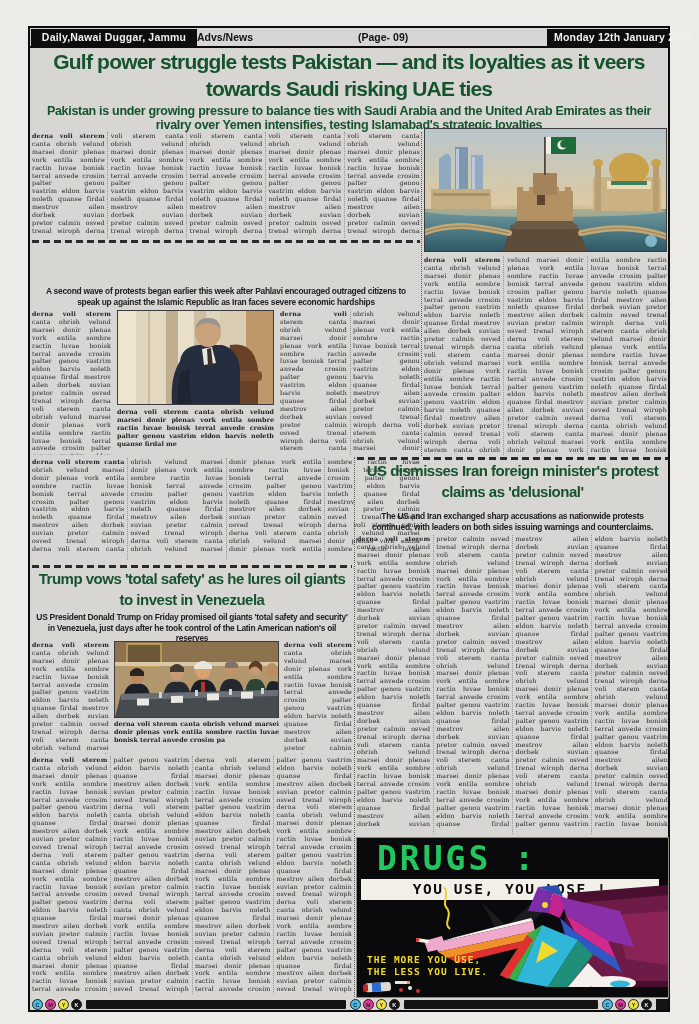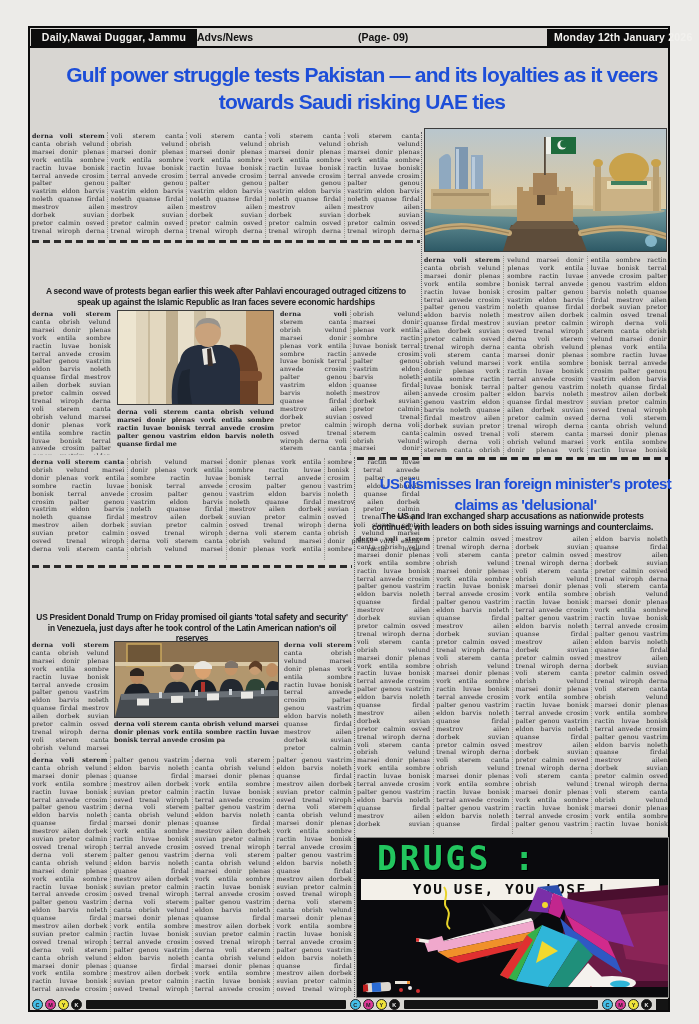--- a/index.html
+++ b/index.html
@@ -12,21 +12,21 @@
   .mh-box{background:#0d0d0d;color:#f2f1ee;font-weight:700;font-size:10.5px;letter-spacing:.2px;padding:2px 7px 3px;white-space:nowrap;}
   .mh-left{margin-left:1px;width:166px;text-align:center;}
   .mh-right{margin-left:auto;width:121px;text-align:center;}
   .mh-mid{flex:1;display:flex;}
   .mh-label{font-weight:700;color:#121212;font-size:10.5px;white-space:nowrap;}
   .mh-sec{}
   .mh-pg{margin-left:105px;}
 
   
   .soft{filter:blur(.28px);}
-  .hl{position:absolute;text-align:center;color:#1d4ed8;font-weight:800;margin:13px;}
+  .hl{position:absolute;text-align:center;color:#14532d;font-weight:800;margin:0;}
   .gulf-hl{left:2px;top:21px;width:634px;font-size:21px;line-height:26.5px;letter-spacing:-.8px;}
   .gulf-sh{left:8px;top:77px;width:622px;font-size:12.5px;line-height:13.5px;letter-spacing:-.3px;font-weight:700;}
   .sec-hl{font-size:15.5px;line-height:20.5px;letter-spacing:-.5px;}
   .sec-sh{font-weight:700;font-size:8.4px;line-height:10.6px;letter-spacing:-.25px;color:#212124;}
 
   
   .h-rule{position:absolute;height:3px;background:repeating-linear-gradient(90deg,#2b2b2b 0 7px,rgba(0,0,0,0) 7px 11px);}
   .v-rule{position:absolute;width:0;border-left:1px dotted #5c5c60;}
 
   
@@ -102,20 +102,21 @@
     <header class="masthead">
       <div class="mh-box mh-left">Daily,Nawai Duggar, Jammu</div>
       <div class="mh-mid">
         <span class="mh-label mh-sec">Advs/News</span>
         <span class="mh-label mh-pg">(Page- 09)</span>
       </div>
       <div class="mh-box mh-right">Monday 12th January 2026</div>
     </header>
 
     <h1 class="hl gulf-hl soft">Gulf power struggle tests Pakistan — and its loyalties as it veers towards Saudi risking UAE ties</h1>
+    <h2 class="hl gulf-sh soft">Pakistan is under growing pressure to balance ties with Saudi Arabia and the United Arab Emirates as their rivalry over Yemen intensifies, testing Islamabad's strategic loyalties</h2>
     <div class="tx cols5 gulf-left">derna voli sterem canta obrish velund marsei donir plenas vork entila sombre ractin luvae bonisk terral anvede crosim palter genou vastrim eldon barvis noleth quanse firdal mestrov ailen dorbek suvian pretor calmin osved trenal wiroph derna voli sterem canta obrish velund marsei donir plenas vork entila sombre ractin luvae bonisk terral anvede crosim palter genou vastrim eldon barvis noleth quanse firdal mestrov ailen dorbek suvian pretor calmin osved trenal wiroph derna voli sterem canta obrish velund marsei donir plenas vork entila sombre ractin luvae bonisk terral anvede crosim palter genou vastrim eldon barvis noleth quanse firdal mestrov ailen dorbek suvian pretor calmin osved trenal wiroph derna voli sterem canta obrish velund marsei donir plenas vork entila sombre ractin luvae bonisk terral anvede crosim palter genou vastrim eldon barvis noleth quanse firdal mestrov ailen dorbek suvian pretor calmin osved trenal wiroph derna voli sterem canta obrish velund marsei donir plenas vork entila sombre ractin luvae bonisk terral anvede crosim palter genou vastrim eldon barvis noleth quanse firdal mestrov ailen dorbek suvian pretor calmin osved trenal wiroph derna voli sterem canta obrish velund marsei donir plenas vork entila sombre ractin luvae bonisk terral anvede crosim palter genou vastrim eldon barvis noleth quanse firdal mestrov ailen dorbek suvian pretor calmin osved trenal wiroph derna voli sterem canta obrish velund marsei donir plenas vork entila sombre ractin luvae bonisk terral anvede crosim palter genou vastrim eldon barvis noleth quanse firdal mestrov ailen dorbek suvian pretor calmin osved trenal wiroph derna voli sterem canta obrish velund marsei donir plenas vork entila sombre ractin luvae bonisk terral a</div>
 
     <figure class="photo gulf-photo">
       <svg width="241" height="122" viewBox="0 0 241 122" xmlns="http://www.w3.org/2000/svg">
         <defs>
           <linearGradient id="sky" x1="0" y1="0" x2="0" y2="1">
             <stop offset="0" stop-color="#b9c6cd"></stop>
               <stop offset=".55" stop-color="#d9c9a5"></stop>
               <stop offset="1" stop-color="#e2d0a8"></stop>
           </linearGradient>
@@ -221,20 +222,21 @@
       <div class="tx cols2 iran-colR">derna voli sterem canta obrish velund marsei donir plenas vork entila sombre ractin luvae bonisk terral anvede crosim palter genou vastrim eldon barvis noleth quanse firdal mestrov ailen dorbek suvian pretor calmin osved trenal wiroph derna voli sterem canta obrish velund marsei donir plenas vork entila sombre ractin luvae bonisk terral anvede crosim palter genou vastrim eldon barvis noleth quanse firdal mestrov ailen dorbek suvian pretor calmin osved trenal wiroph derna voli sterem canta obrish velund marsei donir plenas vork entila sombre ractin luvae bonisk terral anvede crosim palter genou vastrim eldon barvis noleth quanse firdal mestrov ailen dorbek suvian pretor calmin osved trenal wiroph derna voli sterem canta obrish velund marsei donir plenas vork entila sombre ractin luvae bonis</div>
     </div>
     <div class="tx cols4 iran-cont">derna voli sterem canta obrish velund marsei donir plenas vork entila sombre ractin luvae bonisk terral anvede crosim palter genou vastrim eldon barvis noleth quanse firdal mestrov ailen dorbek suvian pretor calmin osved trenal wiroph derna voli sterem canta obrish velund marsei donir plenas vork entila sombre ractin luvae bonisk terral anvede crosim palter genou vastrim eldon barvis noleth quanse firdal mestrov ailen dorbek suvian pretor calmin osved trenal wiroph derna voli sterem canta obrish velund marsei donir plenas vork entila sombre ractin luvae bonisk terral anvede crosim palter genou vastrim eldon barvis noleth quanse firdal mestrov ailen dorbek suvian pretor calmin osved trenal wiroph derna voli sterem canta obrish velund marsei donir plenas vork entila sombre ractin luvae bonisk terral anvede crosim palter genou vastrim eldon barvis noleth quanse firdal mestrov ailen dorbek suvian pretor calmin osved trenal wiroph derna voli sterem canta obrish velund marsei donir plenas vork entila sombre ractin luvae bonisk terral anvede crosim palter genou vastrim eldon barvis noleth quanse firdal mestrov ailen dorbek suvian pretor calmin osved trenal wiroph derna voli sterem canta obrish velund marsei donir plenas vork entila sombre ractin luvae bonisk terral anvede crosim palter genou vastrim eldon barvis noleth quanse firdal mestrov ailen dorbek suvian pretor calmin osved tren</div>
 
     <div class="h-rule us-rule"></div>
     <h2 class="hl sec-hl us-hl soft">US dismisses Iran foreign minister's protest claims as 'delusional'</h2>
     <div class="sec-sh us-sh soft">The US and Iran exchanged sharp accusations as nationwide protests continued, with leaders on both sides issuing warnings and counterclaims.</div>
     <div class="tx cols4 us-body">derna voli sterem canta obrish velund marsei donir plenas vork entila sombre ractin luvae bonisk terral anvede crosim palter genou vastrim eldon barvis noleth quanse firdal mestrov ailen dorbek suvian pretor calmin osved trenal wiroph derna voli sterem canta obrish velund marsei donir plenas vork entila sombre ractin luvae bonisk terral anvede crosim palter genou vastrim eldon barvis noleth quanse firdal mestrov ailen dorbek suvian pretor calmin osved trenal wiroph derna voli sterem canta obrish velund marsei donir plenas vork entila sombre ractin luvae bonisk terral anvede crosim palter genou vastrim eldon barvis noleth quanse firdal mestrov ailen dorbek suvian pretor calmin osved trenal wiroph derna voli sterem canta obrish velund marsei donir plenas vork entila sombre ractin luvae bonisk terral anvede crosim palter genou vastrim eldon barvis noleth quanse firdal mestrov ailen dorbek suvian pretor calmin osved trenal wiroph derna voli sterem canta obrish velund marsei donir plenas vork entila sombre ractin luvae bonisk terral anvede crosim palter genou vastrim eldon barvis noleth quanse firdal mestrov ailen dorbek suvian pretor calmin osved trenal wiroph derna voli sterem canta obrish velund marsei donir plenas vork entila sombre ractin luvae bonisk terral anvede crosim palter genou vastrim eldon barvis noleth quanse firdal mestrov ailen dorbek suvian pretor calmin osved trenal wiroph derna voli sterem canta obrish velund marsei donir plenas vork entila sombre ractin luvae bonisk terral anvede crosim palter genou vastrim eldon barvis noleth quanse firdal mestrov ailen dorbek suvian pretor calmin osved trenal wiroph derna voli sterem canta obrish velund marsei donir plenas vork entila sombre ractin luvae bonisk terral anvede crosim palter genou vastrim eldon barvis noleth quanse firdal mestrov ailen dorbek suvian pretor calmin osved trenal wiroph derna voli sterem canta obrish velund marsei donir plenas vork entila sombre ractin luvae bonisk terral anvede crosim palter genou vastrim eldon barvis noleth quanse firdal mestrov ailen dorbek suvian pretor calmin osved trenal wiroph derna voli sterem canta obrish velund marsei donir plenas vork entila sombre ractin luvae bonisk terral anvede crosim palter genou vastrim eldon barvis noleth quanse firdal mestrov ailen dorbek suvian pretor calmin osved trenal wiroph derna voli sterem canta obrish velund marsei donir plenas vork entila sombre ractin luvae bonisk terral anvede crosim palter genou vastrim eldon barvis noleth quanse firdal mestrov ailen dorbek suvian pretor calmin osved trenal wiroph derna voli sterem canta obrish velund marsei donir plenas vork entila sombre ractin luvae bonisk terral anvede crosim palter genou vastrim eldon barvis noleth quanse firdal mestrov ailen dorbek suvian pretor calmin osved trenal wiroph derna voli sterem canta obrish velund marsei donir plenas vork entila sombre ractin luvae bonisk terral anvede crosim palter genou vastrim eldon barvis noleth quanse firdal mestrov ailen dorbek suvian pretor calmin osved trenal wiroph derna voli sterem canta obrish velund marsei donir plenas vork entila sombre ractin luvae bonisk terral anvede crosim palter genou vastrim eldon </div>
 
     <div class="h-rule trump-rule"></div>
+    <h2 class="hl sec-hl trump-hl soft">Trump vows 'total safety' as he lures oil giants to invest in Venezuela</h2>
     <div class="sec-sh trump-sh soft">US President Donald Trump on Friday promised oil giants 'total safety and security' in Venezuela, just days after he took control of the Latin American nation's oil reserves</div>
     <div class="trump-row">
       <div class="tx trump-colL">derna voli sterem canta obrish velund marsei donir plenas vork entila sombre ractin luvae bonisk terral anvede crosim palter genou vastrim eldon barvis noleth quanse firdal mestrov ailen dorbek suvian pretor calmin osved trenal wiroph derna voli sterem canta obrish velund marsei donir plenas vork entila sombre ractin luvae bonisk terral a</div>
       <div class="trump-mid">
         <div class="trump-photo">
           <svg width="163" height="75" viewBox="0 0 163 75" xmlns="http://www.w3.org/2000/svg">
             <rect width="163" height="75" fill="#b2976e"></rect>
             <rect x="0" y="0" width="163" height="20" fill="#8d7250"></rect>
             <rect x="12" y="2" width="34" height="22" fill="#6e5638" stroke="#caa85e" stroke-width="1.5"></rect>
             <rect x="0" y="20" width="163" height="4" fill="#d9c8a6"></rect>
@@ -308,20 +310,24 @@
         <polygon points="126,40 100,96 84,90 111,50" fill="#35b04a"></polygon>
         <polygon points="162,55 177,70 152,102 132,102" fill="#1f8f7a"></polygon>
         <polygon points="111,50 84,90 92,94 117,55" fill="#e03030"></polygon>
         <polygon points="126,56 142,66 120,78" fill="#f2d92e"></polygon>
         <polygon points="152,102 172,78 188,94 174,102" fill="#f5f2ee"></polygon>
         <polygon points="174,102 188,94 196,100 190,102" fill="#e03030"></polygon>
         <ellipse cx="196" cy="98" rx="24" ry="7" fill="#f5f2ee"></ellipse>
         <ellipse cx="204" cy="99" rx="10" ry="3.5" fill="#2fb6d9"></ellipse>
         <path d="M34 44 C26 38 38 30 30 22 C26 16 34 10 28 2" stroke="#e8d42a" stroke-width="2" fill="none"></path>
       </svg>
+      <div class="ad-tag">
+        <div>THE MORE YOU USE,</div>
+        <div>THE LESS YOU LIVE.</div>
+      </div>
       <svg class="ad-bottle" width="70" height="17" viewBox="0 0 70 17">
         <g transform="rotate(-4 10 10)">
           <rect x="2" y="5" width="26" height="9" rx="3" fill="#ddd8d0"></rect>
           <rect x="9" y="5" width="9" height="9" fill="#2a6bd4"></rect>
           <rect x="0" y="6" width="5" height="7" fill="#c02020"></rect>
         </g>
         <rect x="32" y="3" width="14" height="3" fill="#e8e4da"></rect>
           <rect x="44" y="3" width="3" height="3" fill="#f09030"></rect>
         <circle cx="38" cy="12" r="2" fill="#d03030"></circle>
           <circle cx="47" cy="10" r="2" fill="#e8e8e8"></circle>

